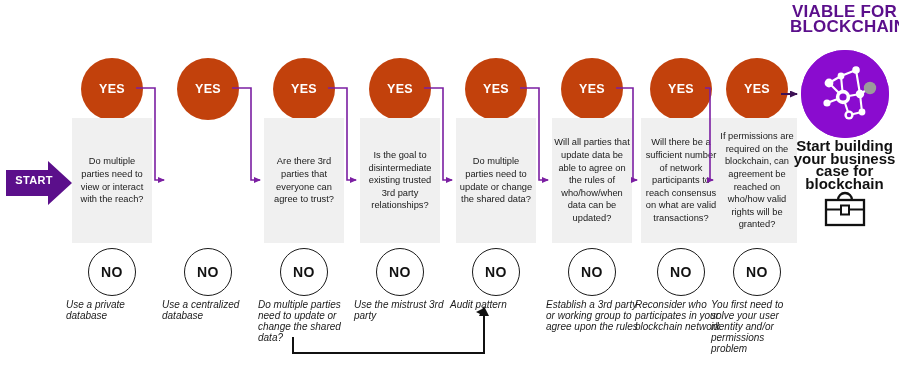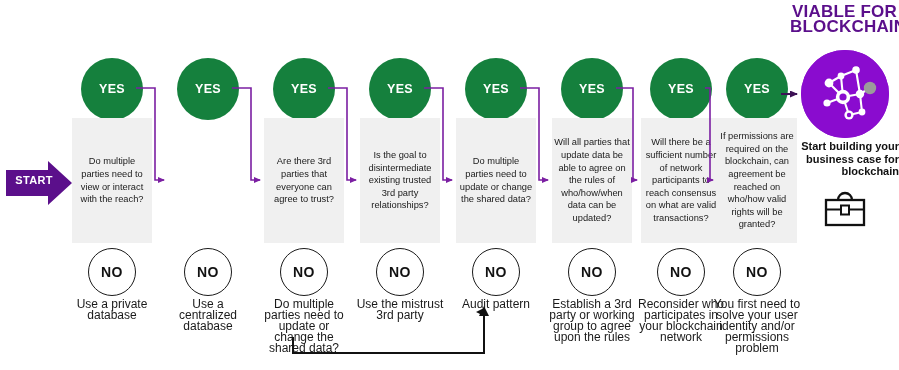--- a/index.html
+++ b/index.html
@@ -33,21 +33,21 @@
   }
 
   
   .col { position: absolute; top: 0; width: 80px; height: 370px; }
 
   .yes-circle {
     position: absolute;
     left: 9px; top: 58px;
     width: 62px; height: 62px;
     border-radius: 50%;
-    background: #15803d;
+    background: #c2410c;
     display: flex; align-items: center; justify-content: center;
     color: #ffffff;
     font-size: 12.5px;
     font-weight: bold;
     letter-spacing: .4px;
   }
 
   .q-box {
     position: absolute;
     left: 0; top: 118px;
@@ -74,23 +74,24 @@
     font-size: 14px;
     font-weight: bold;
     color: #111111;
     letter-spacing: .4px;
   }
 
   .no-label {
     position: absolute;
     left: -6px; top: 299px;
     width: 92px;
-    text-align: center;
-    font-size: 12px;
+    text-align: left;
+    font-size: 10px;
     line-height: 11px;
+    font-style: italic;
     color: #1a1a1a;
   }
 
   
   .connector { position: absolute; pointer-events: none; }
 
   
   #result-heading {
     position: absolute;
     left: 790px; top: 4px;
@@ -107,22 +108,22 @@
     left: 801px; top: 50px;
     width: 88px; height: 88px;
     border-radius: 50%;
     background: #8a0ccf;
   }
   #blockchain-badge svg { display: block; }
   #result-caption {
     position: absolute;
     left: 790px; top: 140px;
     width: 109px;
-    text-align: right;
-    font-size: 11px;
+    text-align: center;
+    font-size: 15px;
     line-height: 12.5px;
     font-weight: bold;
     color: #111111;
   }
   #briefcase-icon {
     position: absolute;
     left: 820px; top: 190px;
     width: 50px; height: 45px;
   }
 

